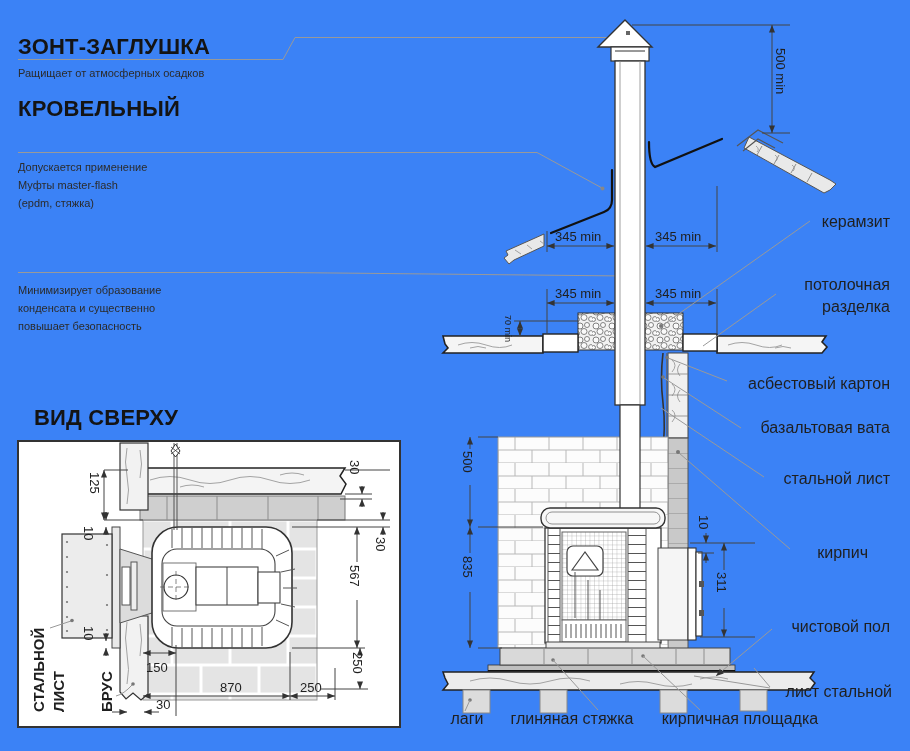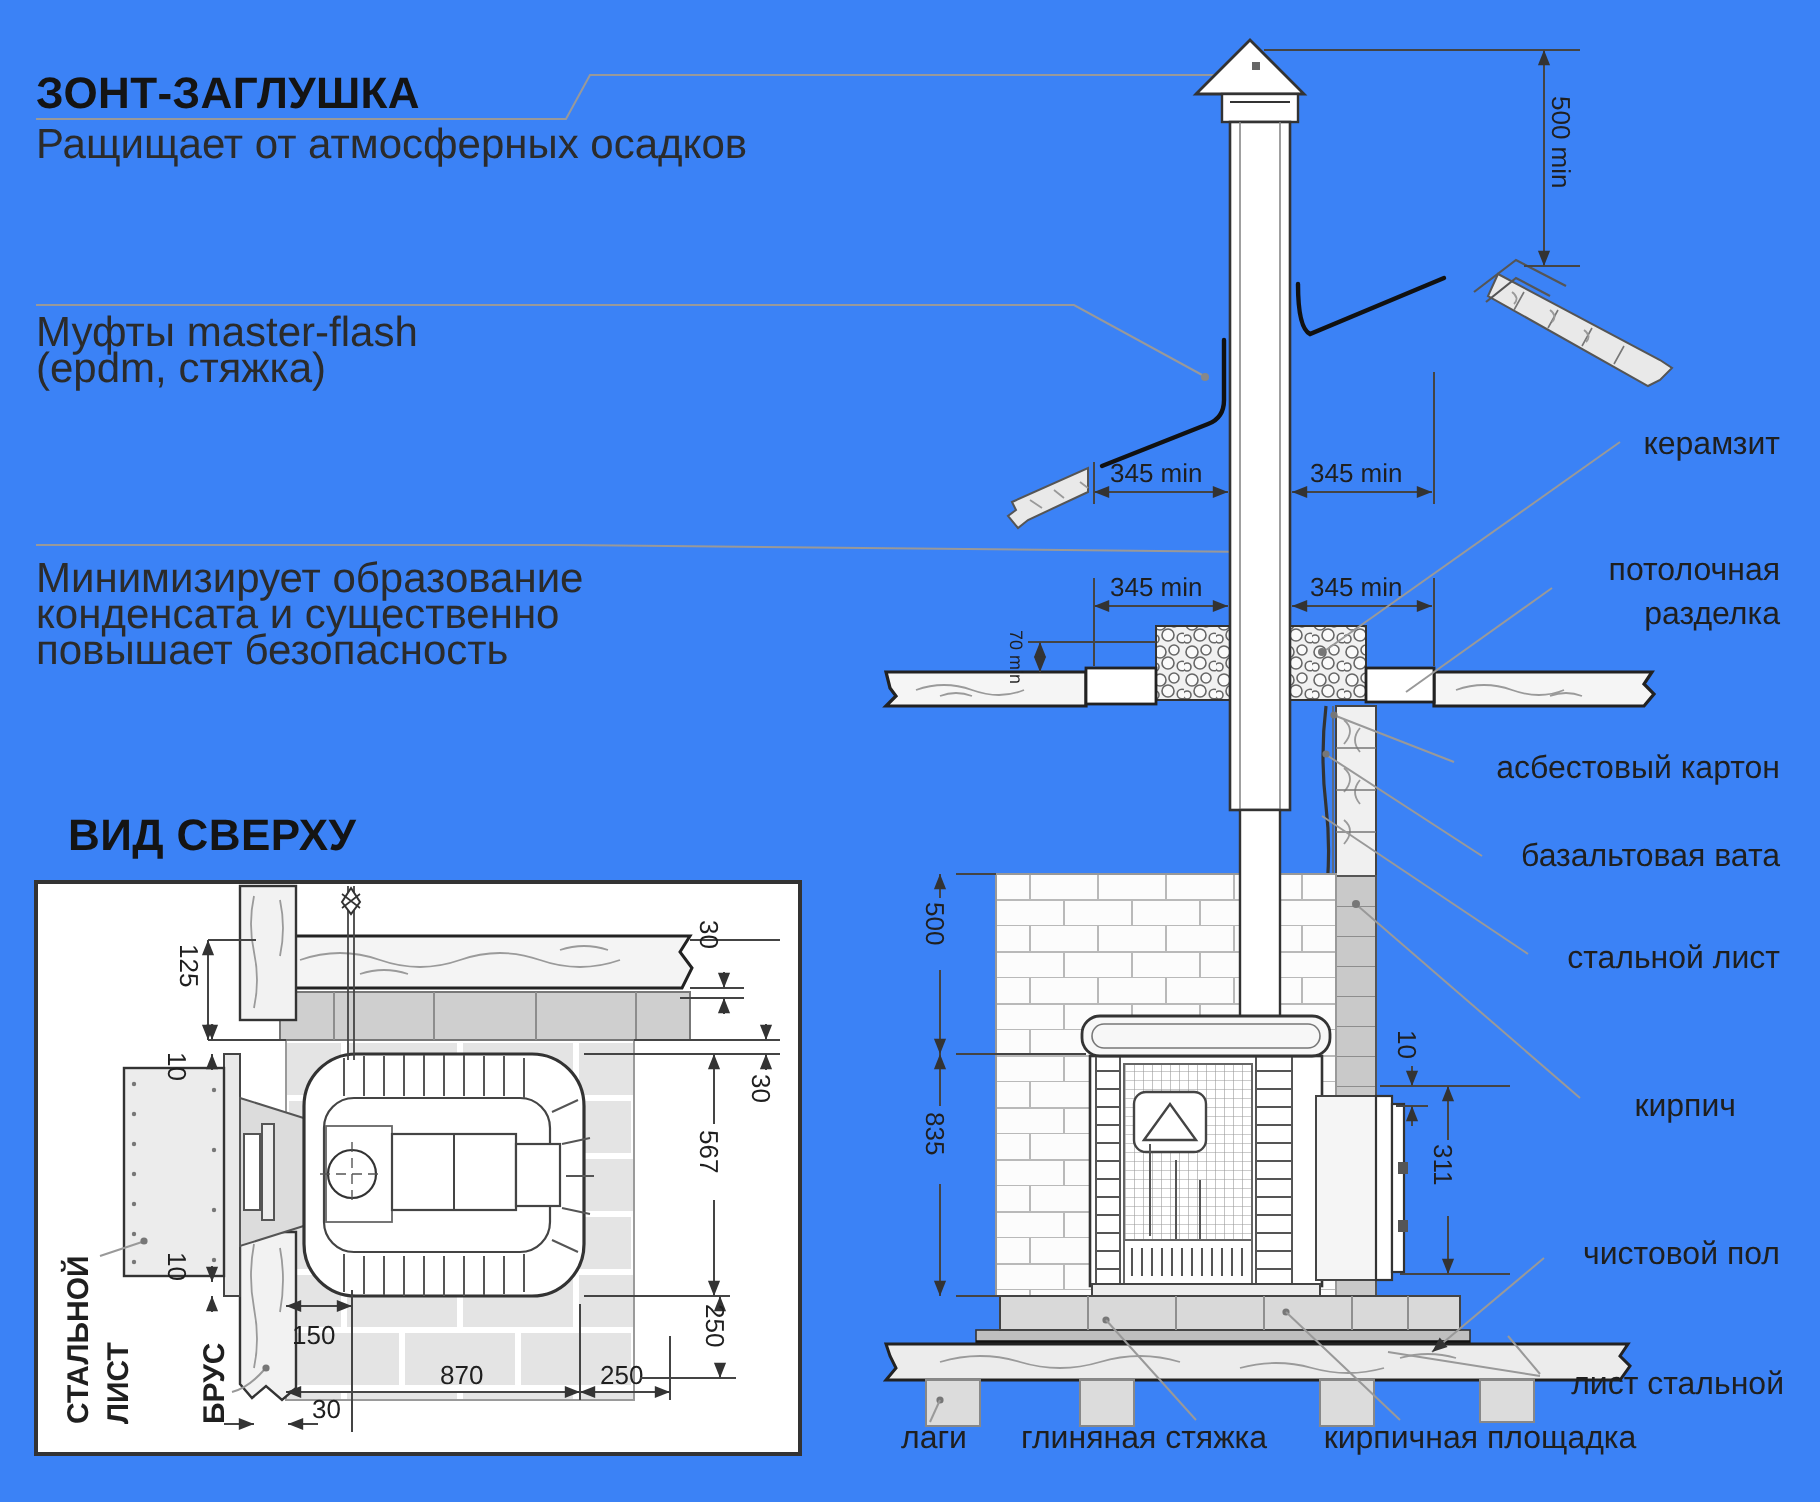--- a/index.html
+++ b/index.html
@@ -1,20 +1,20 @@
 <!DOCTYPE html>
 <html><head>
 <meta charset="utf-8">
 <style>
   html,body{margin:0;padding:0;background:#fff;}
   #canvas{position:relative;width:910px;height:751px;background:#3b82f6;overflow:hidden;
           font-family:"Liberation Sans",sans-serif;color:#1a1a1a;}
   .abs{position:absolute;white-space:nowrap;}
   .h1{font-size:22px;font-weight:700;color:#141414;letter-spacing:.2px;}
-  .desc{font-size:21px;color:#2b2b2b;line-height:18px;}
+  .desc{font-size:11px;color:#2b2b2b;line-height:18px;}
   svg{position:absolute;left:0;top:0;}
   svg text{font-family:"Liberation Sans",sans-serif;fill:#1f1f1f;}
   .dim{font-size:13px;}
   .sm{font-size:9px;}
   .lbl{font-size:16px;}
   .tvlbl{font-size:15px;font-weight:700;}
   .thin{stroke:#999;stroke-width:1;fill:none;}
   .ln{stroke:#333;stroke-width:1;fill:none;}
   .dln{stroke:#444;stroke-width:1;fill:none;}
   .blk{stroke:#111;stroke-width:2.2;fill:none;stroke-linecap:round;}
@@ -22,22 +22,24 @@
 </style>
 </head>
 <body>
 
 <div id="canvas">
 
   <div class="abs h1" style="left:18px;top:34px">ЗОНТ-ЗАГЛУШКА</div>
   <div class="abs desc" style="left:18px;top:64px">Ращищает от атмосферных осадков</div>
 
   <div class="abs h1" style="left:18px;top:96px;line-height:26px">
+    <div>КРОВЕЛЬНЫЙ</div>
   </div>
   <div class="abs desc" style="left:18px;top:158px">
+    <div>Допускается применение</div>
     <div>Муфты master-flash</div>
     <div>(epdm, стяжка)</div>
   </div>
 
   <div class="abs desc" style="left:18px;top:281px">
     <div>Минимизирует образование</div>
     <div>конденсата и существенно</div>
     <div>повышает безопасность</div>
   </div>
 

